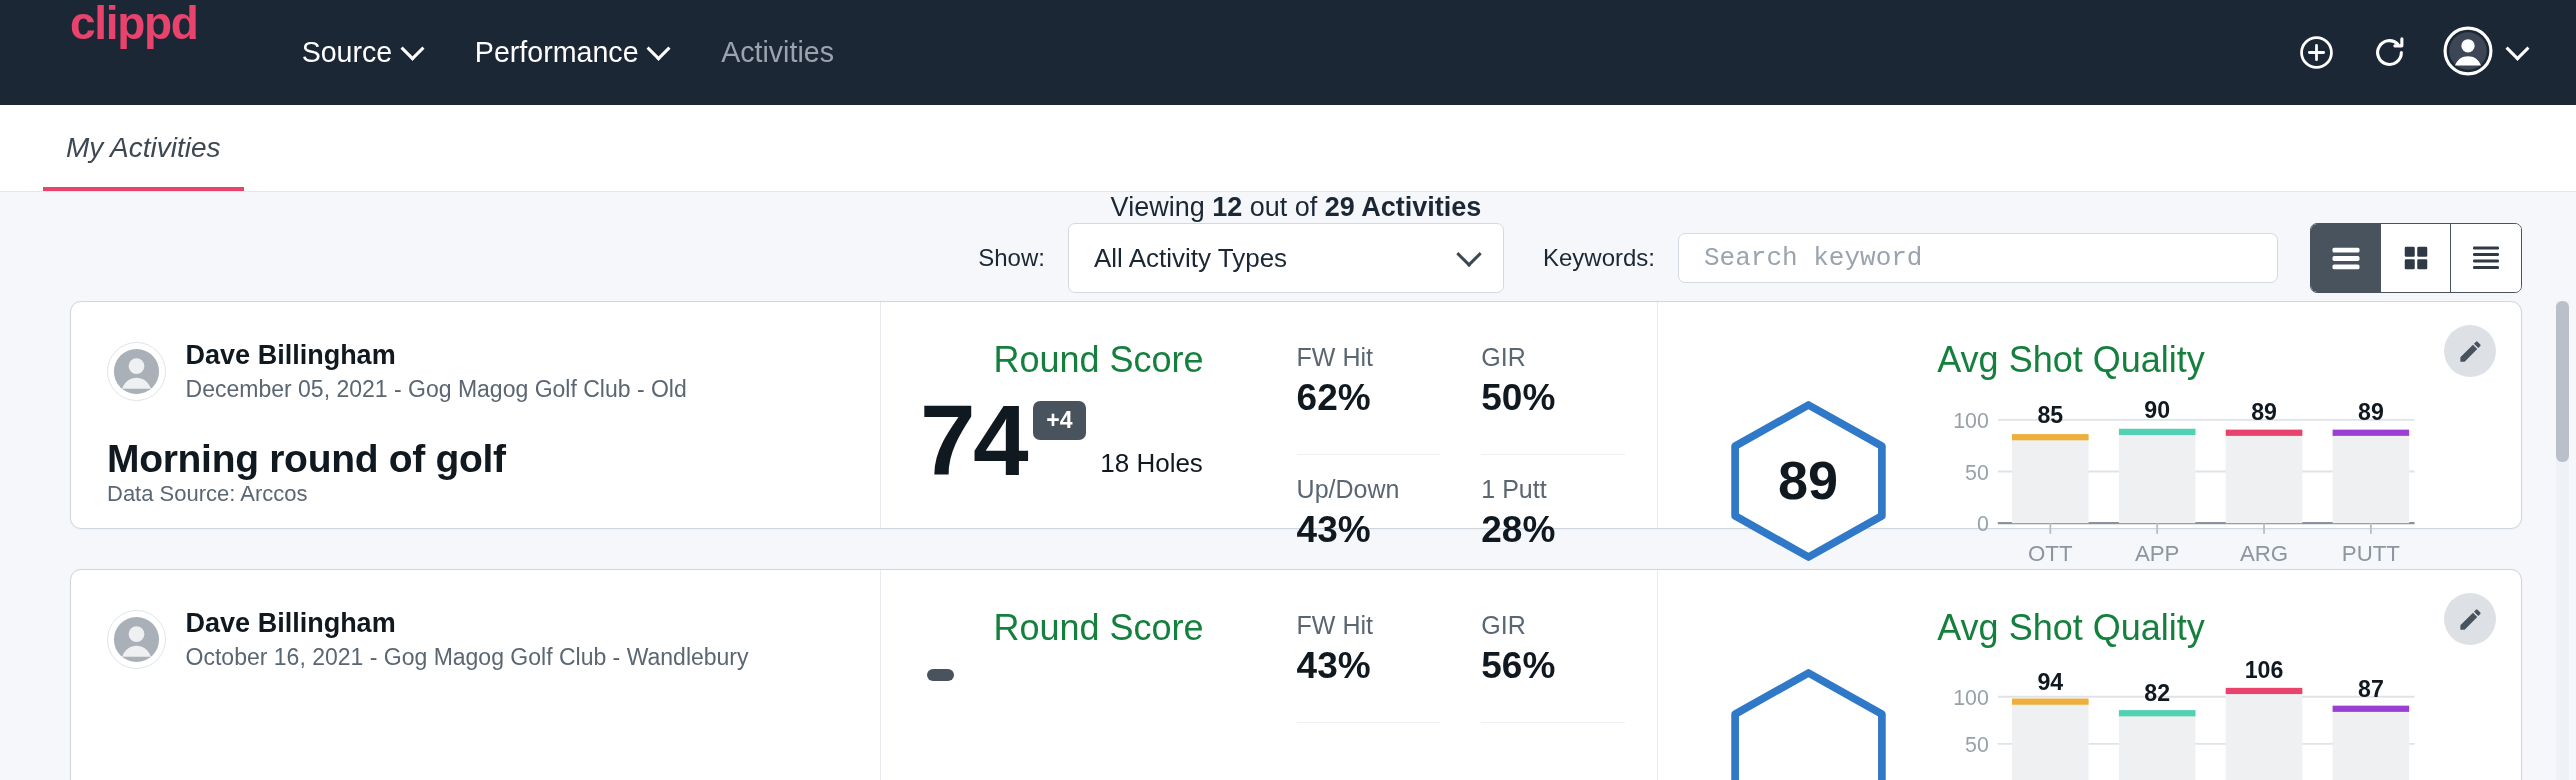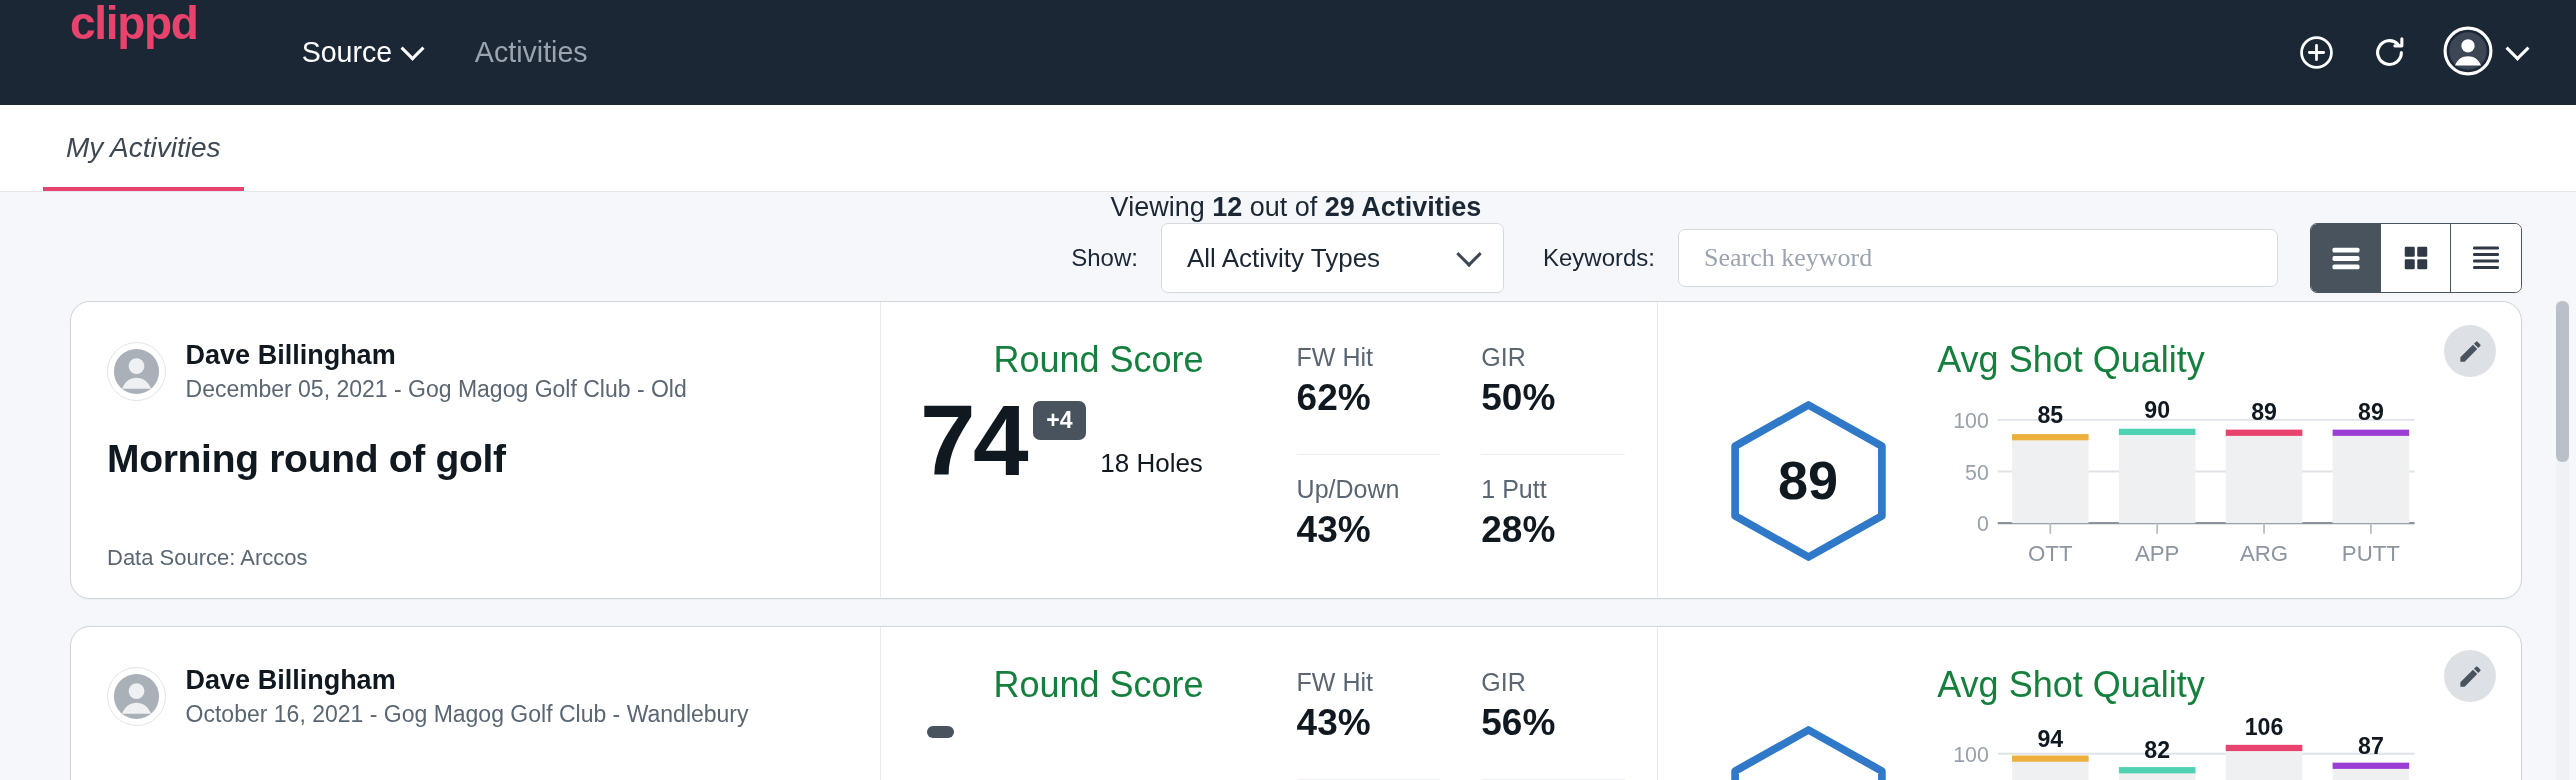--- a/index.html
+++ b/index.html
@@ -83,47 +83,47 @@
     align-items: center;
     padding: 0 54px 0 70px;
     background: #f5f7fa;
     flex-direction: column;
   }
   .viewing { font-size: 27px; color: #1b2735; }
   .viewing b { font-weight: 700; }
   .filter-group { display: flex; align-items: center; margin-left: auto; gap: 0; }
   .flabel { font-size: 24px; color: #1b2735; margin-right: 23px; }
   .select {
-    width: 343px; height: 70px;
+    width: 436px; height: 70px;
     border: 0.9px solid #d3d9e0;
     border-radius: 7.1px;
     background: #ffffff;
     display: flex; align-items: center;
     padding: 0 25px;
     font-size: 26px;
     color: #1b2735;
     cursor: pointer;
     position: relative;
   }
   .select .chev2 {
     margin-left: auto;
     width: 18px; height: 18px;
     border-right: 3.6px solid #3d4852;
     border-bottom: 3.6px solid #3d4852;
     transform: rotate(45deg) translate(-2.7px,-2.7px);
   }
   .search {
-    width: 600px; height: 58px;
+    width: 600px; height: 50px;
     border: 0.9px solid #d3d9e0;
     border-radius: 7.1px;
     background: #ffffff;
     padding: 0 25px;
     font-size: 26px;
     color: #1b2735;
-    font-family: Liberation Serif, serif;
+    font-family: Liberation Mono, monospace;
     outline: none;
   }
   .search::placeholder { color: #9aa3ae; }
   .viewtoggle {
     margin-left: 32px;
     display: flex;
     border: 0.9px solid #49535e;
     border-radius: 7.1px;
     overflow: hidden;
     height: 70px;
@@ -141,25 +141,25 @@
   
   .cards {
     padding: 0 54px 0 70px;
     height: 566px;
     overflow: hidden;
     position: relative;
   }
   .card {
     background: #ffffff;
     border: 0.9px solid #cfd6de;
-    border-radius: 20px;
-    height: 298px;
+    border-radius: 11px;
+    height: 228px;
     display: flex;
     position: relative;
-    margin-bottom: 27px;
+    margin-bottom: 40px;
     box-shadow: 0 0.9px 1.8px rgba(27,39,53,0.04);
   }
 
   .col-info {
     width: 810px;
     padding: 37px 36px 27px 36px;
     border-right: 0.9px solid #e7eaef;
     display: flex; flex-direction: column;
   }
   .person { display: flex; align-items: center; gap: 19.6px; }
@@ -256,20 +256,24 @@
 </style>
 </head>
 <body>
 
 <div class="topnav">
   <div class="logo">clippd</div>
 
   <div class="nav-items">
     <div class="nav-item">
       <span>Source</span>
+      <span class="chev"></span>
+    </div>
+    <div class="nav-item">
+      <span>Performance</span>
       <span class="chev"></span>
     </div>
     <div class="nav-item muted">
       <span>Activities</span>
     </div>
   </div>
 
   <div class="nav-right">
     <div class="icon-btn">
       <svg width="39" height="39" viewBox="0 0 24 24" fill="none" stroke="#ffffff" stroke-width="1.7">

